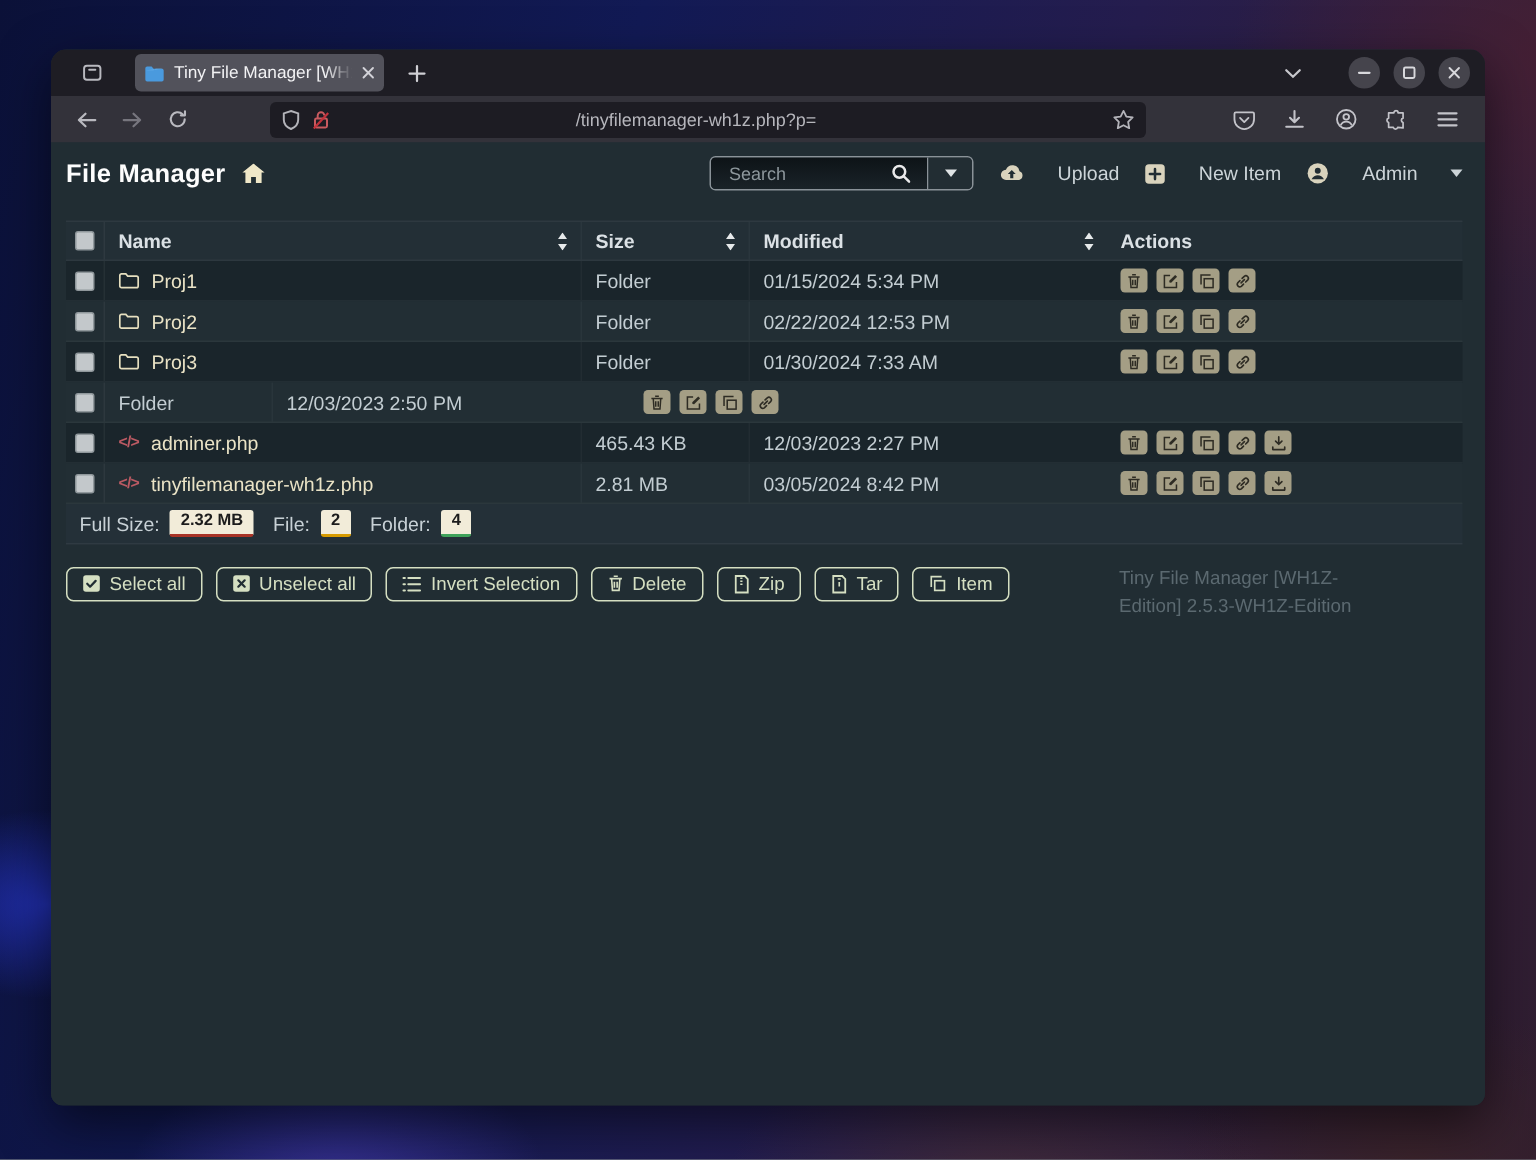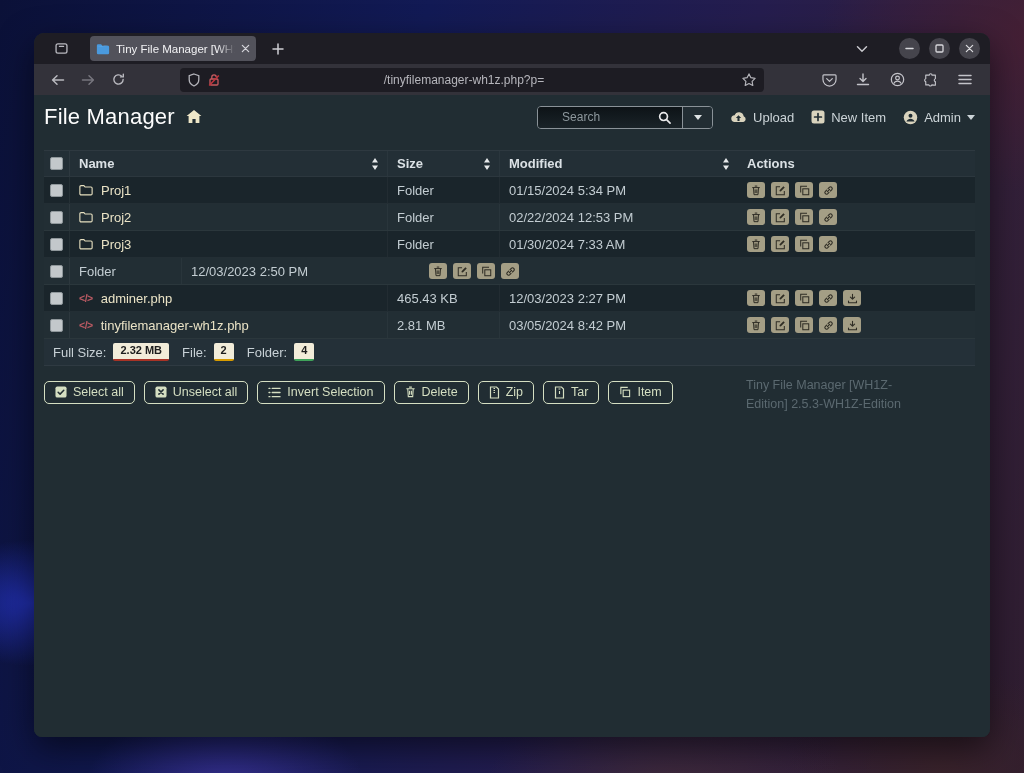--- a/index.html
+++ b/index.html
@@ -45,33 +45,33 @@
   .urlbar .shield { color:#b4b4ba; display:flex; }
   .urlbar .lock { color:#c85a5f; display:flex; margin-left:8px; }
   .url-text { position:absolute; left:0; right:16px; text-align:center; font-size:12px; color:#b6b6bc; pointer-events:none; }
   .urlbar .star { margin-left:auto; color:#b4b4ba; display:flex; }
   .toolbar-right { margin-left:auto; display:flex; align-items:center; gap:8px; }
   .tbicon { width:26px; height:24px; display:flex; align-items:center; justify-content:center; color:#c3c3c9; }
   
   .page { position:relative; height:642px; background:#212d33; color:#c3cdd2; }
   .app-header { display:flex; align-items:center; justify-content:space-between; padding:9px 15px 6px 10px; }
   .hleft { display:flex; align-items:center; gap:11px; }
-  .app-title { font-size:22px; font-weight:normal; color:#fdfdfd; letter-spacing:.2px; }
+  .app-title { font-size:17px; font-weight:bold; color:#fdfdfd; letter-spacing:.2px; }
   .home { color:#efe7c8; display:flex; }
   .hright { display:flex; align-items:center; gap:17px; }
   .searchgrp { display:flex; height:23px; border:1px solid #8a9298; border-radius:4px; overflow:hidden; }
   .searchgrp input {
     width:108px; background:linear-gradient(#0d1317,#1a2328); border:none; outline:none;
-    color:#cfd6da; font-size:12px; padding:0 24px; font-family:"Liberation Sans",sans-serif;
+    color:#cfd6da; font-size:12px; padding:0 12px; font-family:"Liberation Sans",sans-serif;
   }
   .searchgrp input::placeholder { color:#8d979c; }
   .sbtn { width:37px; background:linear-gradient(#0d1317,#1a2328); display:flex; align-items:center; justify-content:center; color:#e9e9ea; border-right:1px solid #8a9298; }
   .scaret { width:29px; background:#222d33; display:flex; align-items:center; justify-content:center; }
   .caret-down { width:0; height:0; border-left:4px solid transparent; border-right:4px solid transparent; border-top:5px solid #dfe3e5; }
-  .hlink { display:flex; align-items:center; gap:6px; font-size:13px; color:#ccd4d8; }
+  .hlink { display:flex; align-items:center; gap:22px; font-size:13px; color:#ccd4d8; }
   .hlink .licon { color:#d9d3bd; display:flex; }
   
   .tbl { margin:14px 15px 0 10px; font-size:13px; }
   .trow { display:flex; align-items:center; height:27px; border-bottom:1px solid rgba(255,255,255,.045); }
   .trow.head { background:#232f36; font-weight:bold; color:#dbe1e5; border-top:1px solid rgba(255,255,255,.05); }
   .trow.odd { background:#1a252b; }
   .trow.even { background:#222e34; }
   .c-check { width:26px; display:flex; justify-content:center; align-self:stretch; align-items:center; border-right:1px solid rgba(255,255,255,.05); }
   .cbox { width:13px; height:13px; background:#c3c8cb; border:1px solid #8f979b; border-radius:2px; }
   .c-name { width:318px; display:flex; align-items:center; gap:8px; padding-left:9px; padding-right:8px; align-self:stretch; border-right:1px solid rgba(255,255,255,.035); }

